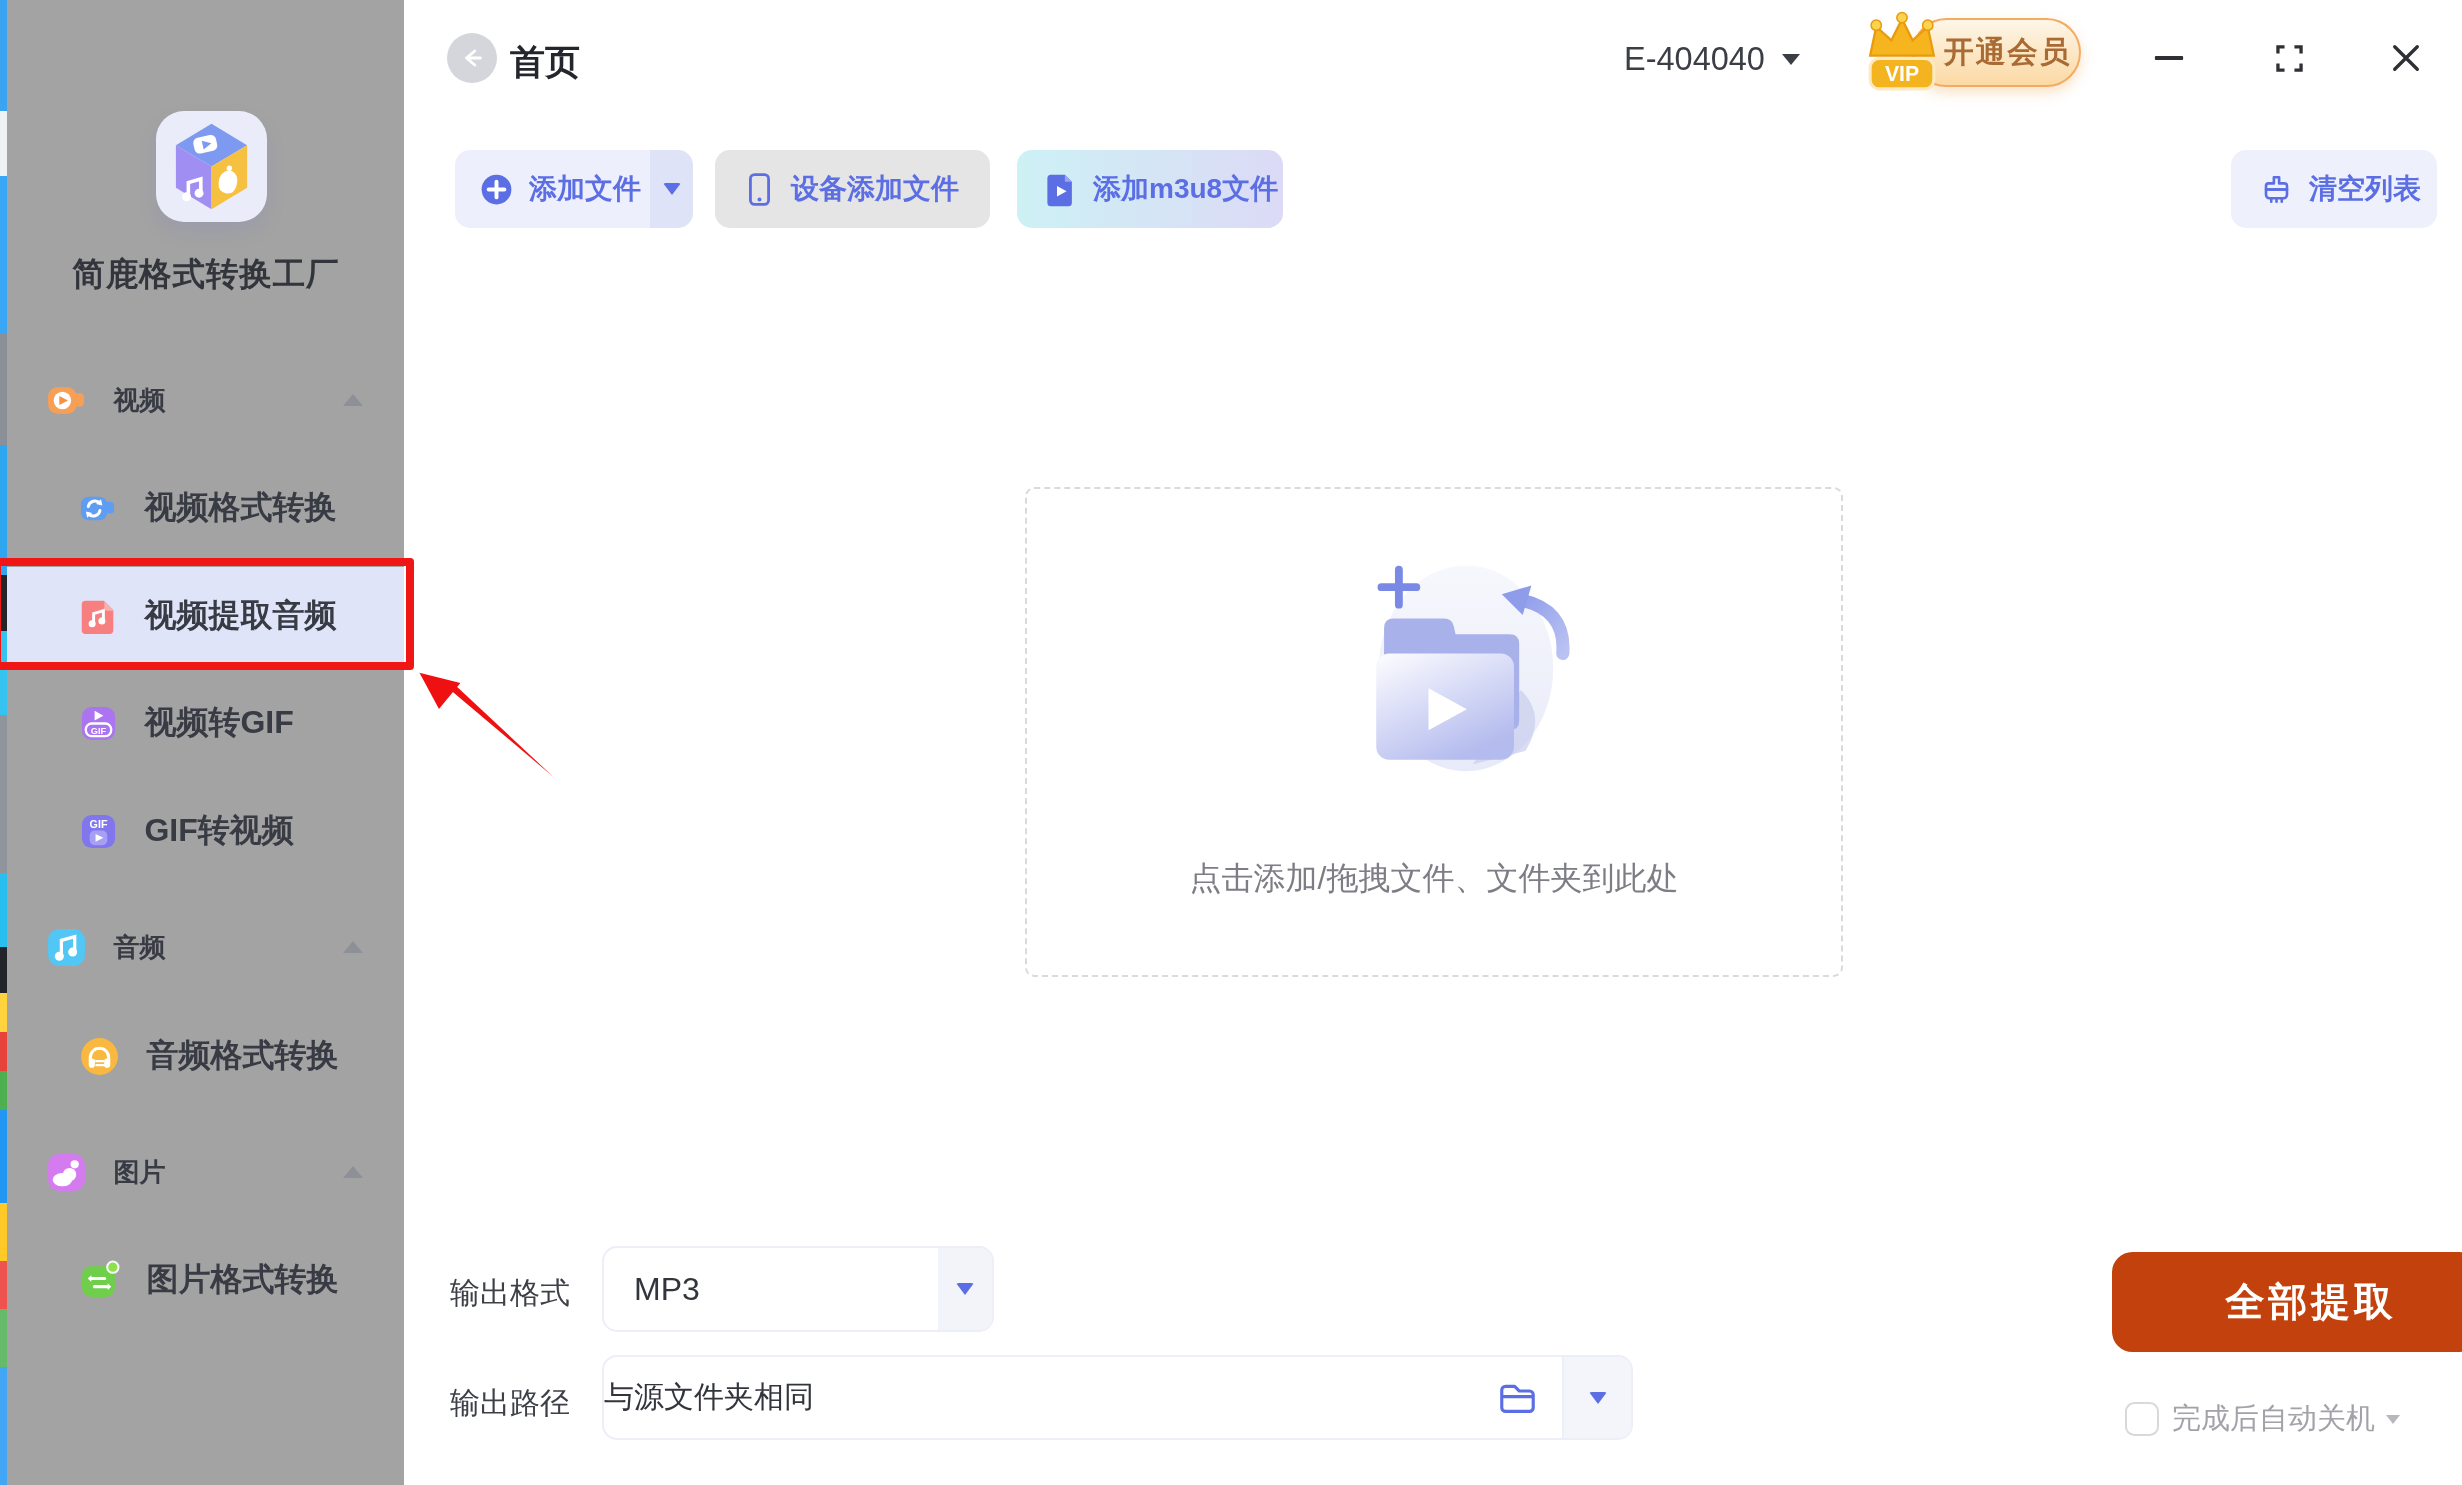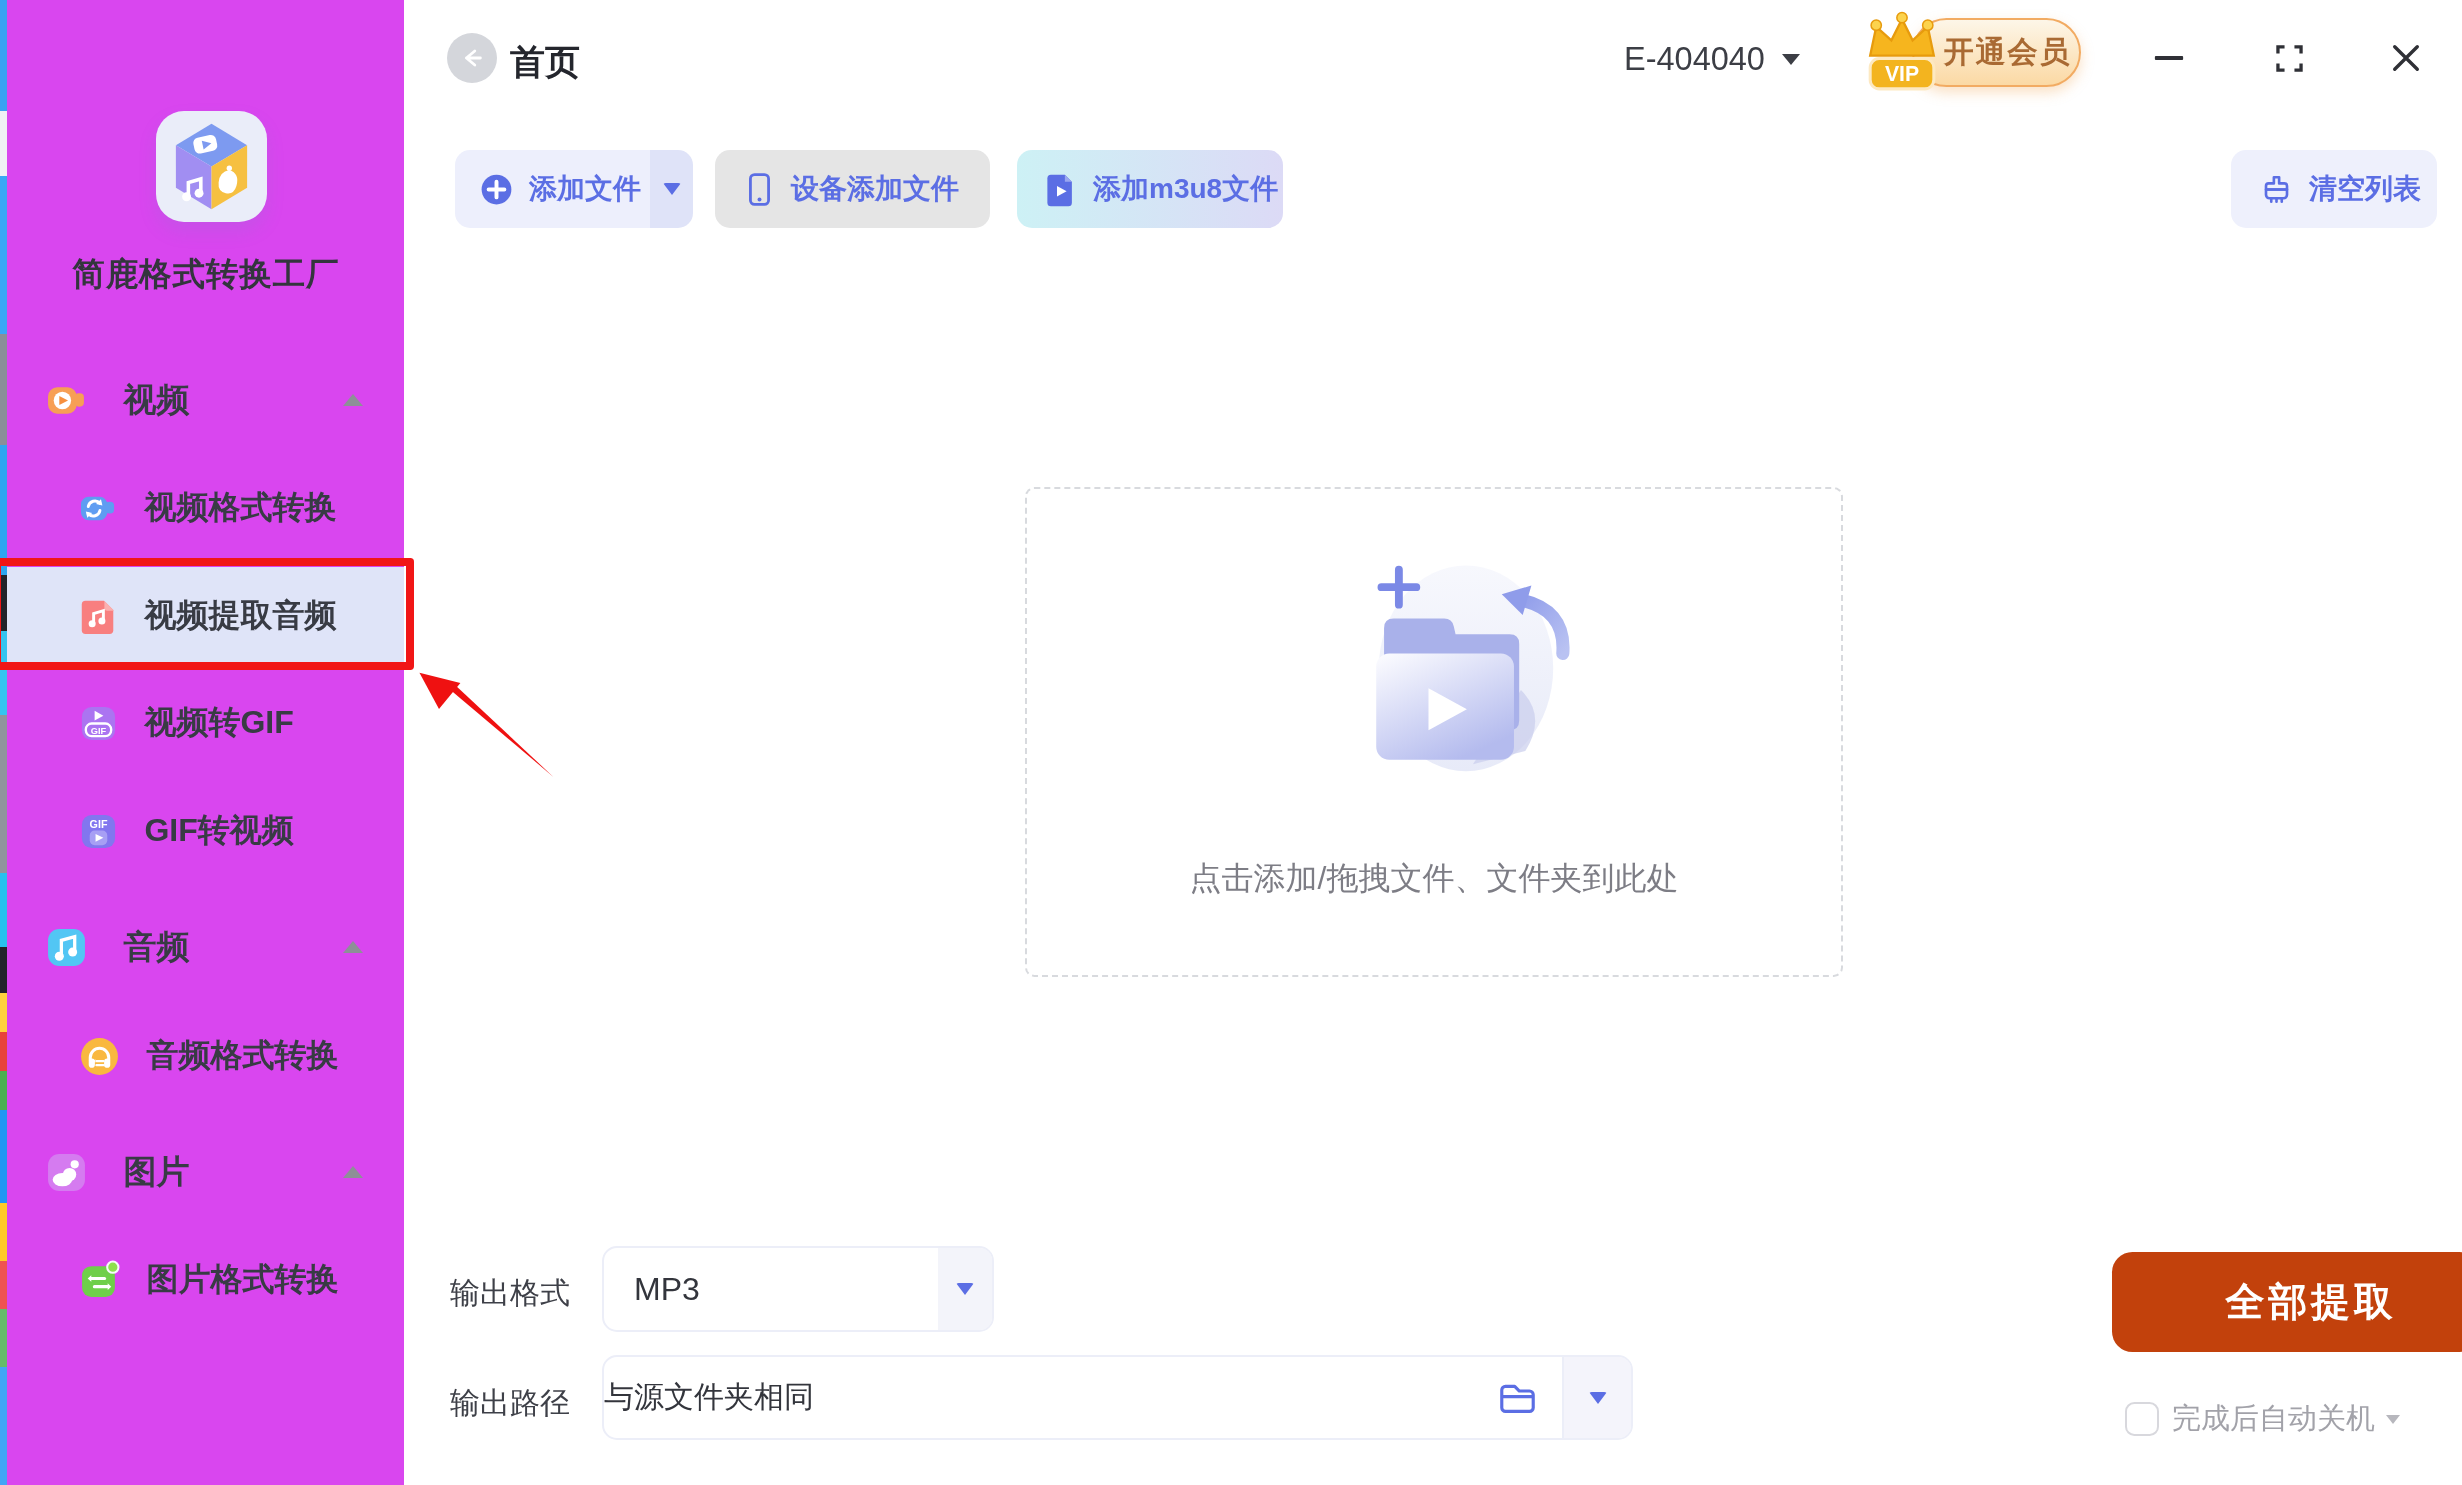--- a/index.html
+++ b/index.html
@@ -6,31 +6,31 @@
   html,body { background:#ffffff; }
   body { font-family:"Liberation Sans", sans-serif; }
   #app { position:relative; width:2462px; height:1485px; background:#ffffff; overflow:hidden; }
   svg text { font-family:"Liberation Sans", sans-serif; }
 
   
   .edge-strip { position:absolute; left:0; top:0; width:7.4px; height:1485px; z-index:5; }
   .edge-strip div { width:7.4px; }
 
   
-  .sidebar { position:absolute; left:7.4px; top:0; width:397px; height:1485px; background:#d946ef; z-index:1; }
+  .sidebar { position:absolute; left:7.4px; top:0; width:397px; height:1485px; background:#a3a3a3; z-index:1; }
   .logo-box { position:absolute; left:149px; top:111px; width:111px; height:111px; border-radius:28px;
               background:#eaedf9; display:flex; align-items:center; justify-content:center;
               box-shadow:0 9.3px 16.7px rgba(120,130,200,0.18); }
   .app-name { position:absolute; left:0; top:253px; width:397px; text-align:center; font-size:32.5px;
               font-weight:bold; color:#33353d; letter-spacing:0.9px; }
 
   .nav-row { position:absolute; left:0; width:397px; height:54px; display:flex; align-items:center; cursor:pointer; }
   .nav-row .nicon { display:flex; align-items:center; justify-content:center; }
   .nav-label { font-weight:bold; color:#383b44; }
-  .section .nav-label { font-size:33px; margin-left:36px; }
+  .section .nav-label { font-size:26px; margin-left:26px; }
   .section { padding-left:39px; }
   .item    { padding-left:72px; }
   .item .nav-label { font-size:32px; margin-left:26px; }
   .collapse-tri { position:absolute; right:41px; width:0; height:0;
                   border-left:10.2px solid transparent; border-right:10.2px solid transparent;
                   border-bottom:12px solid #8d9097; }
   .row-selected { background:#dfe4f8; height:98px; }
 
   
   .anno-box { position:absolute; left:-7.4px; top:558px; width:421px; height:112px;

